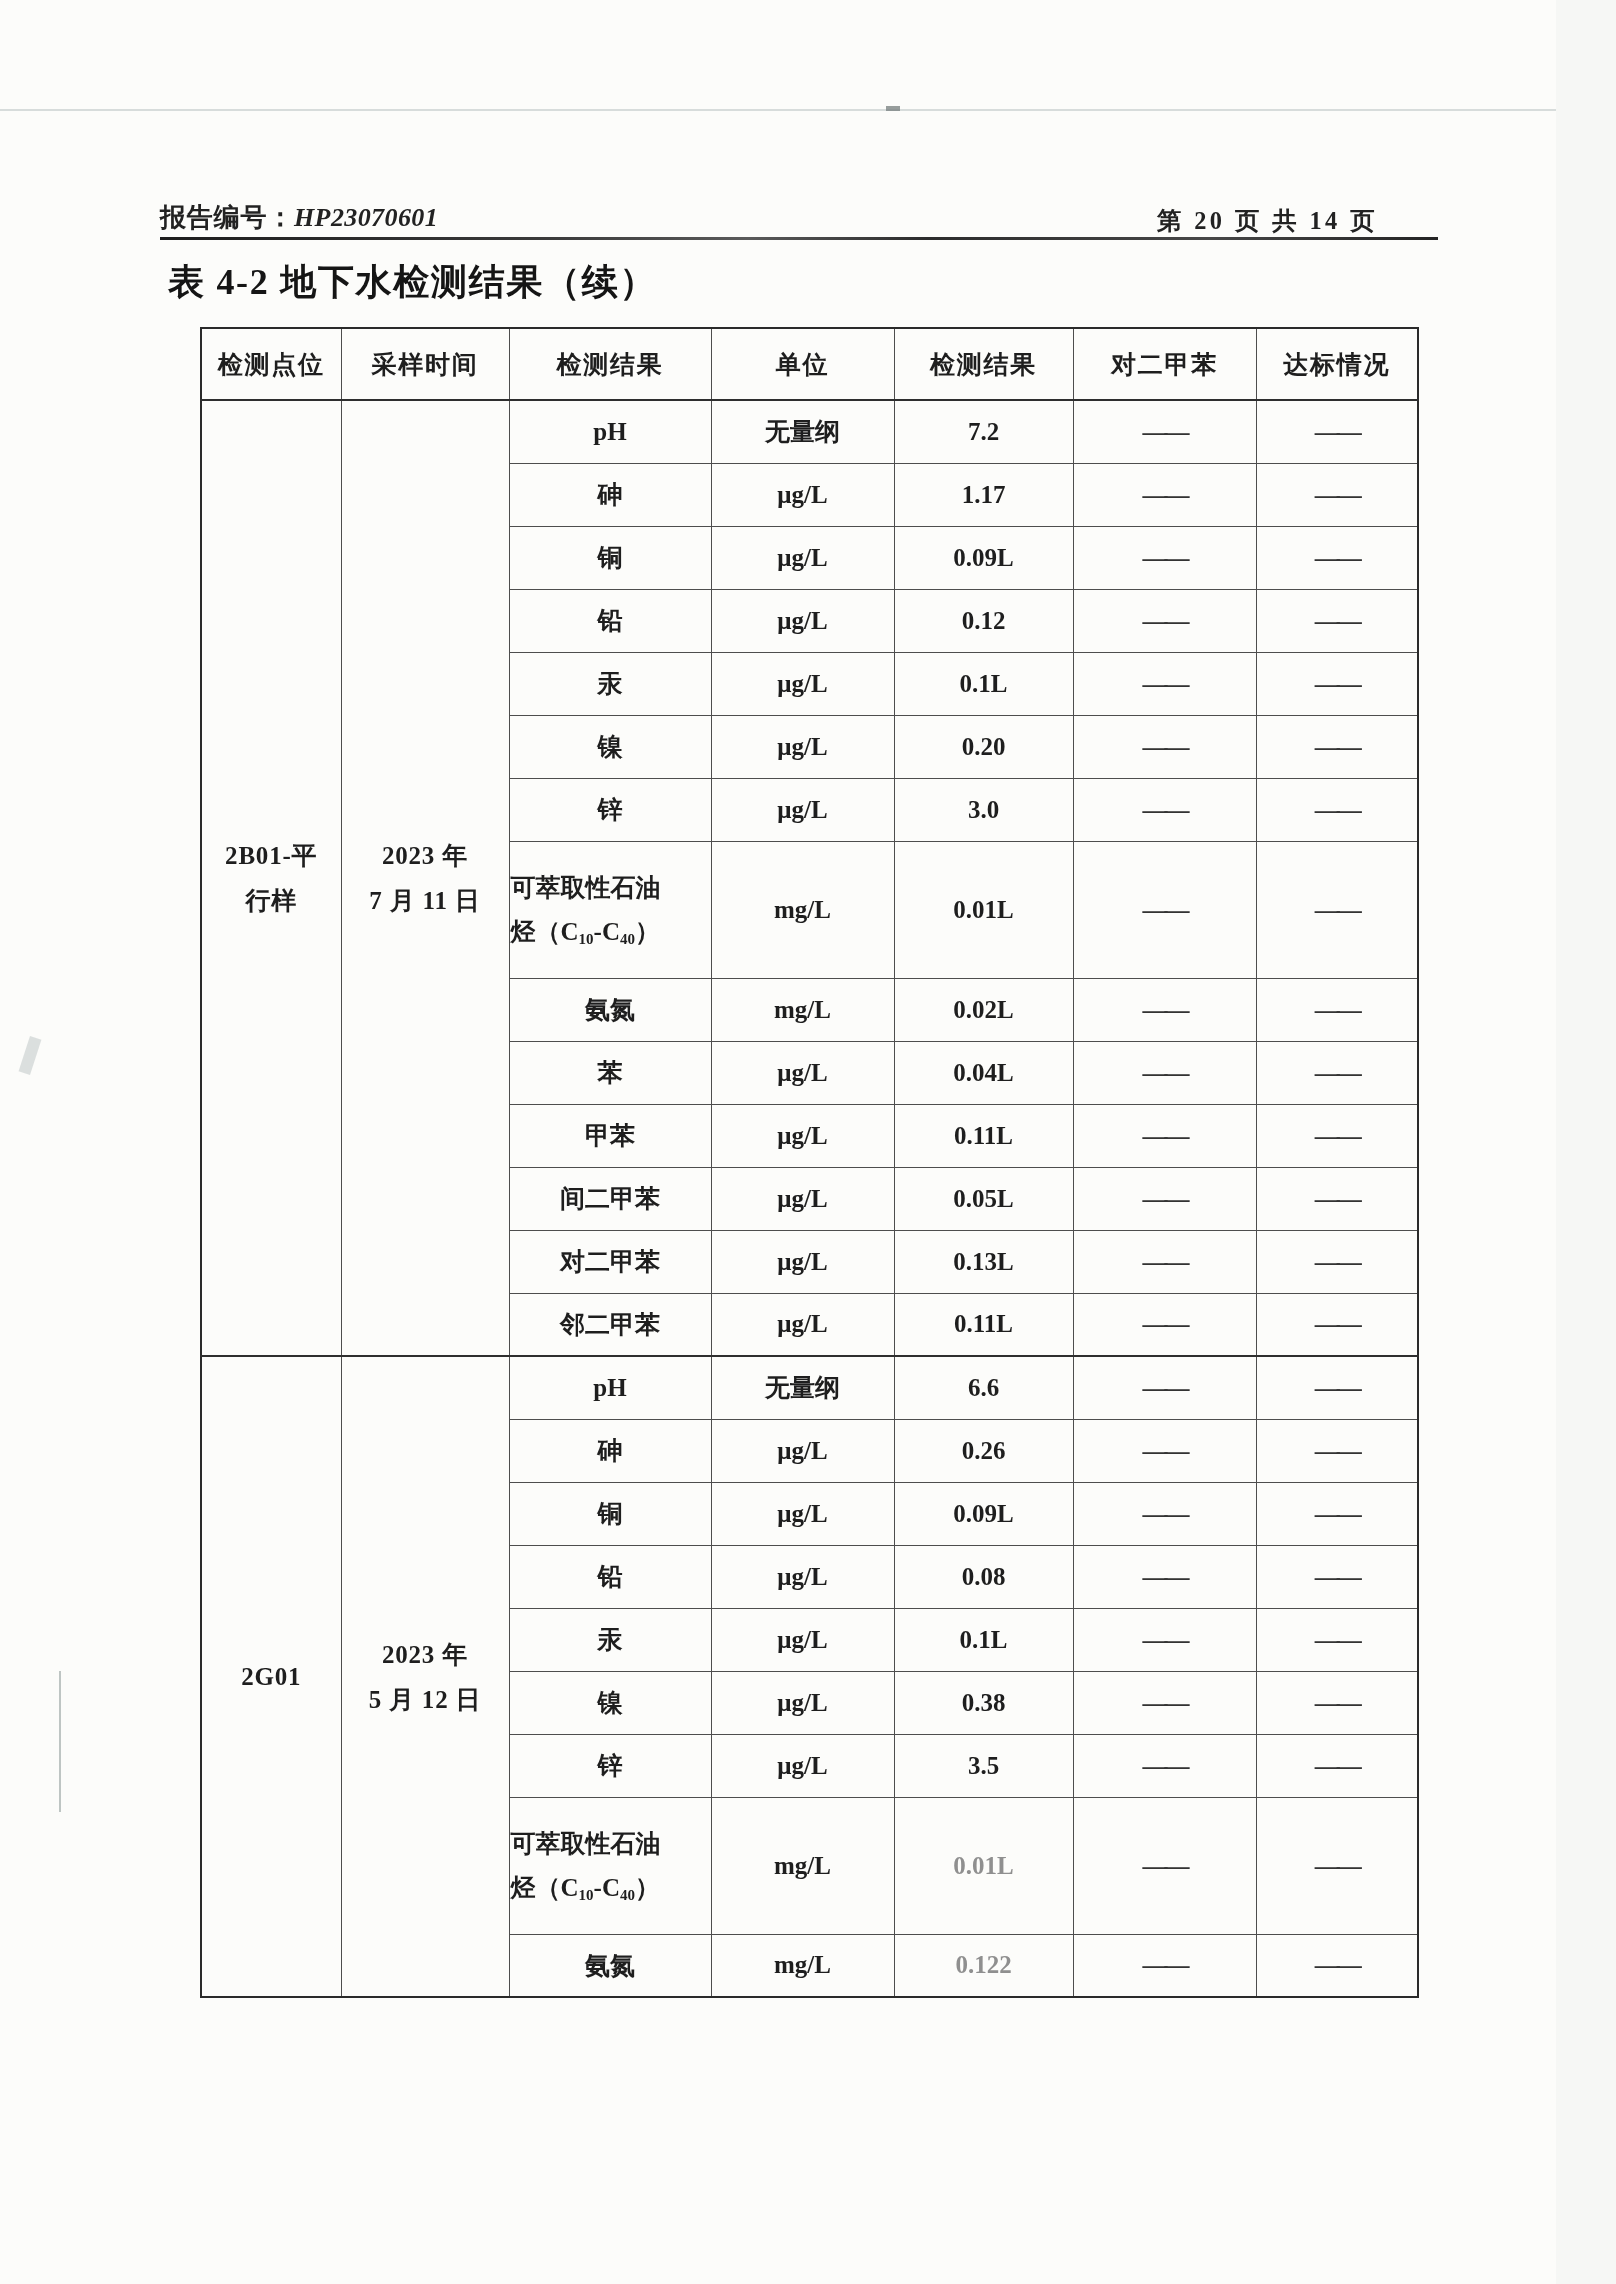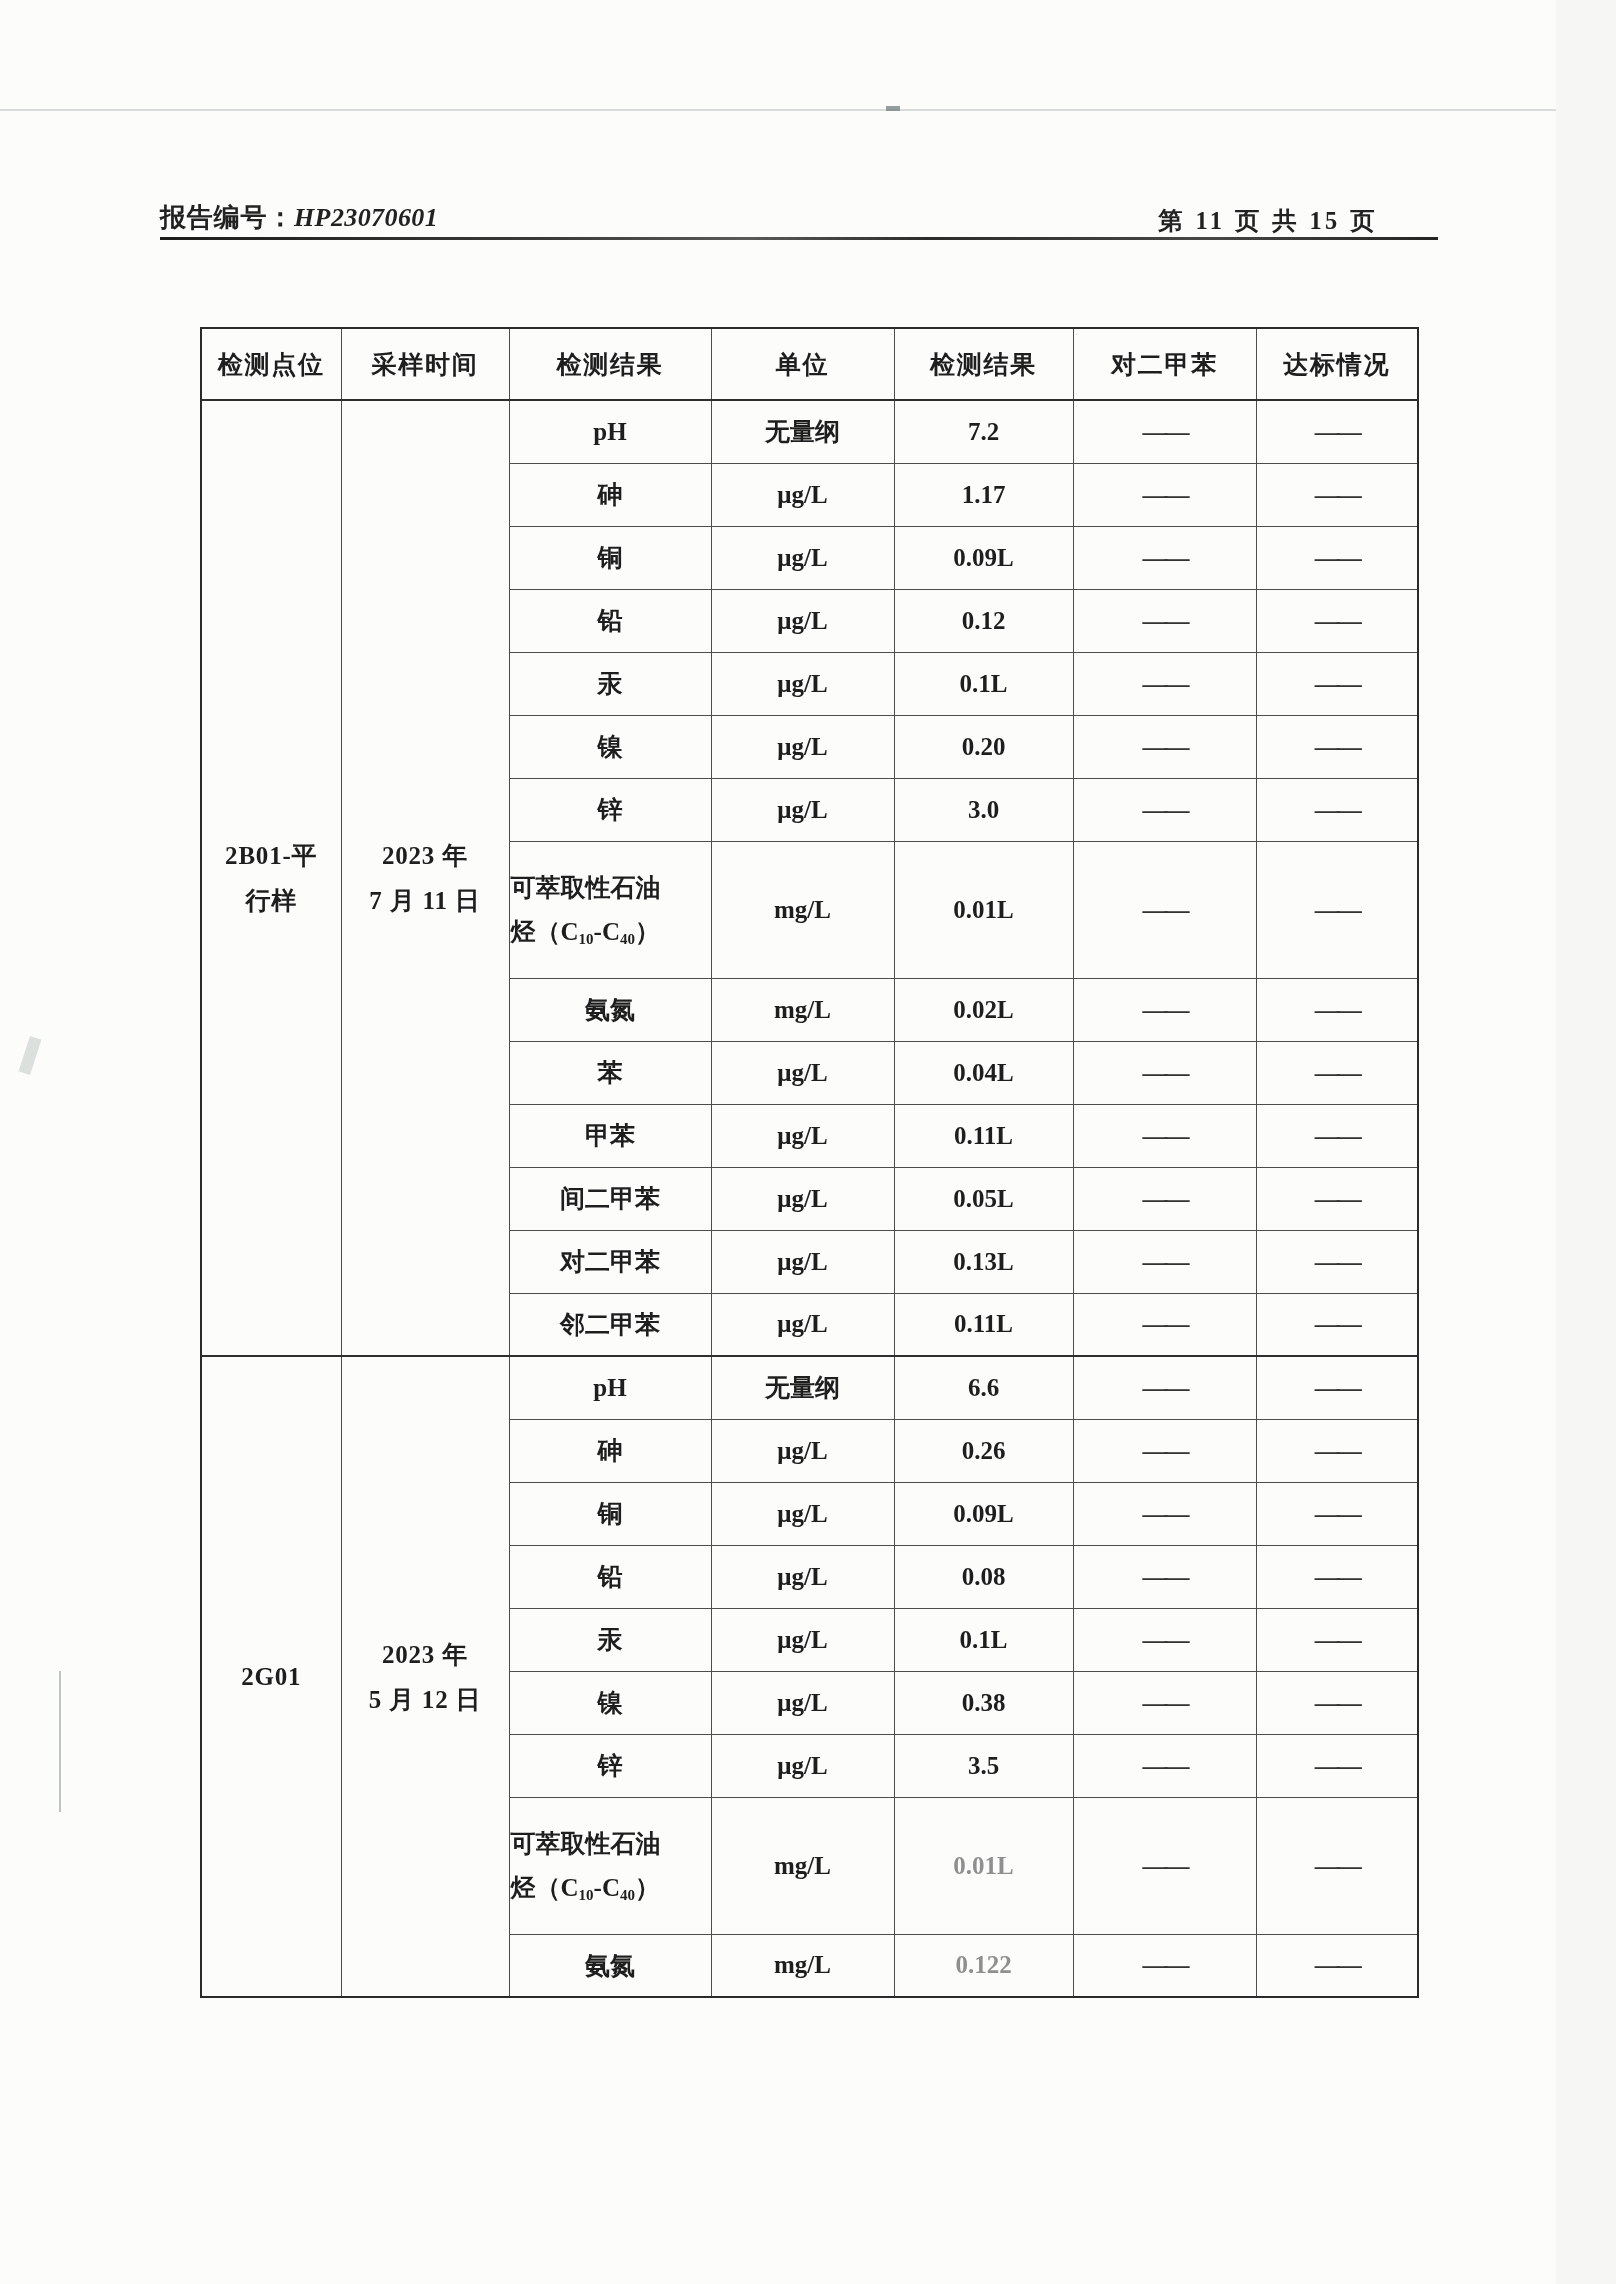--- a/index.html
+++ b/index.html
@@ -56,24 +56,25 @@
 
   <div class="scan-line"></div>
   <div class="scan-nick"></div>
   <div class="art-smudge"></div>
   <div class="art-vline"></div>
 
   <div class="report-line">
     <span>报告编号：</span><span class="report-no">HP23070601</span>
   </div>
 
-  <div class="page-info">第 11 页 共 15 页</div>
+  <div class="page-info">第 20 页 共 14 页</div>
 
   <div class="head-rule"></div>
 
+  <h2 class="doc-title">表 4-2 地下水检测结果（续）</h2>
 
   <table class="results" id="results-table">
       <colgroup>
         <col style="width: 140px;">
         <col style="width: 168px;">
         <col style="width: 202px;">
         <col style="width: 183px;">
         <col style="width: 179px;">
         <col style="width: 183px;">
         <col style="width: 162px;">

